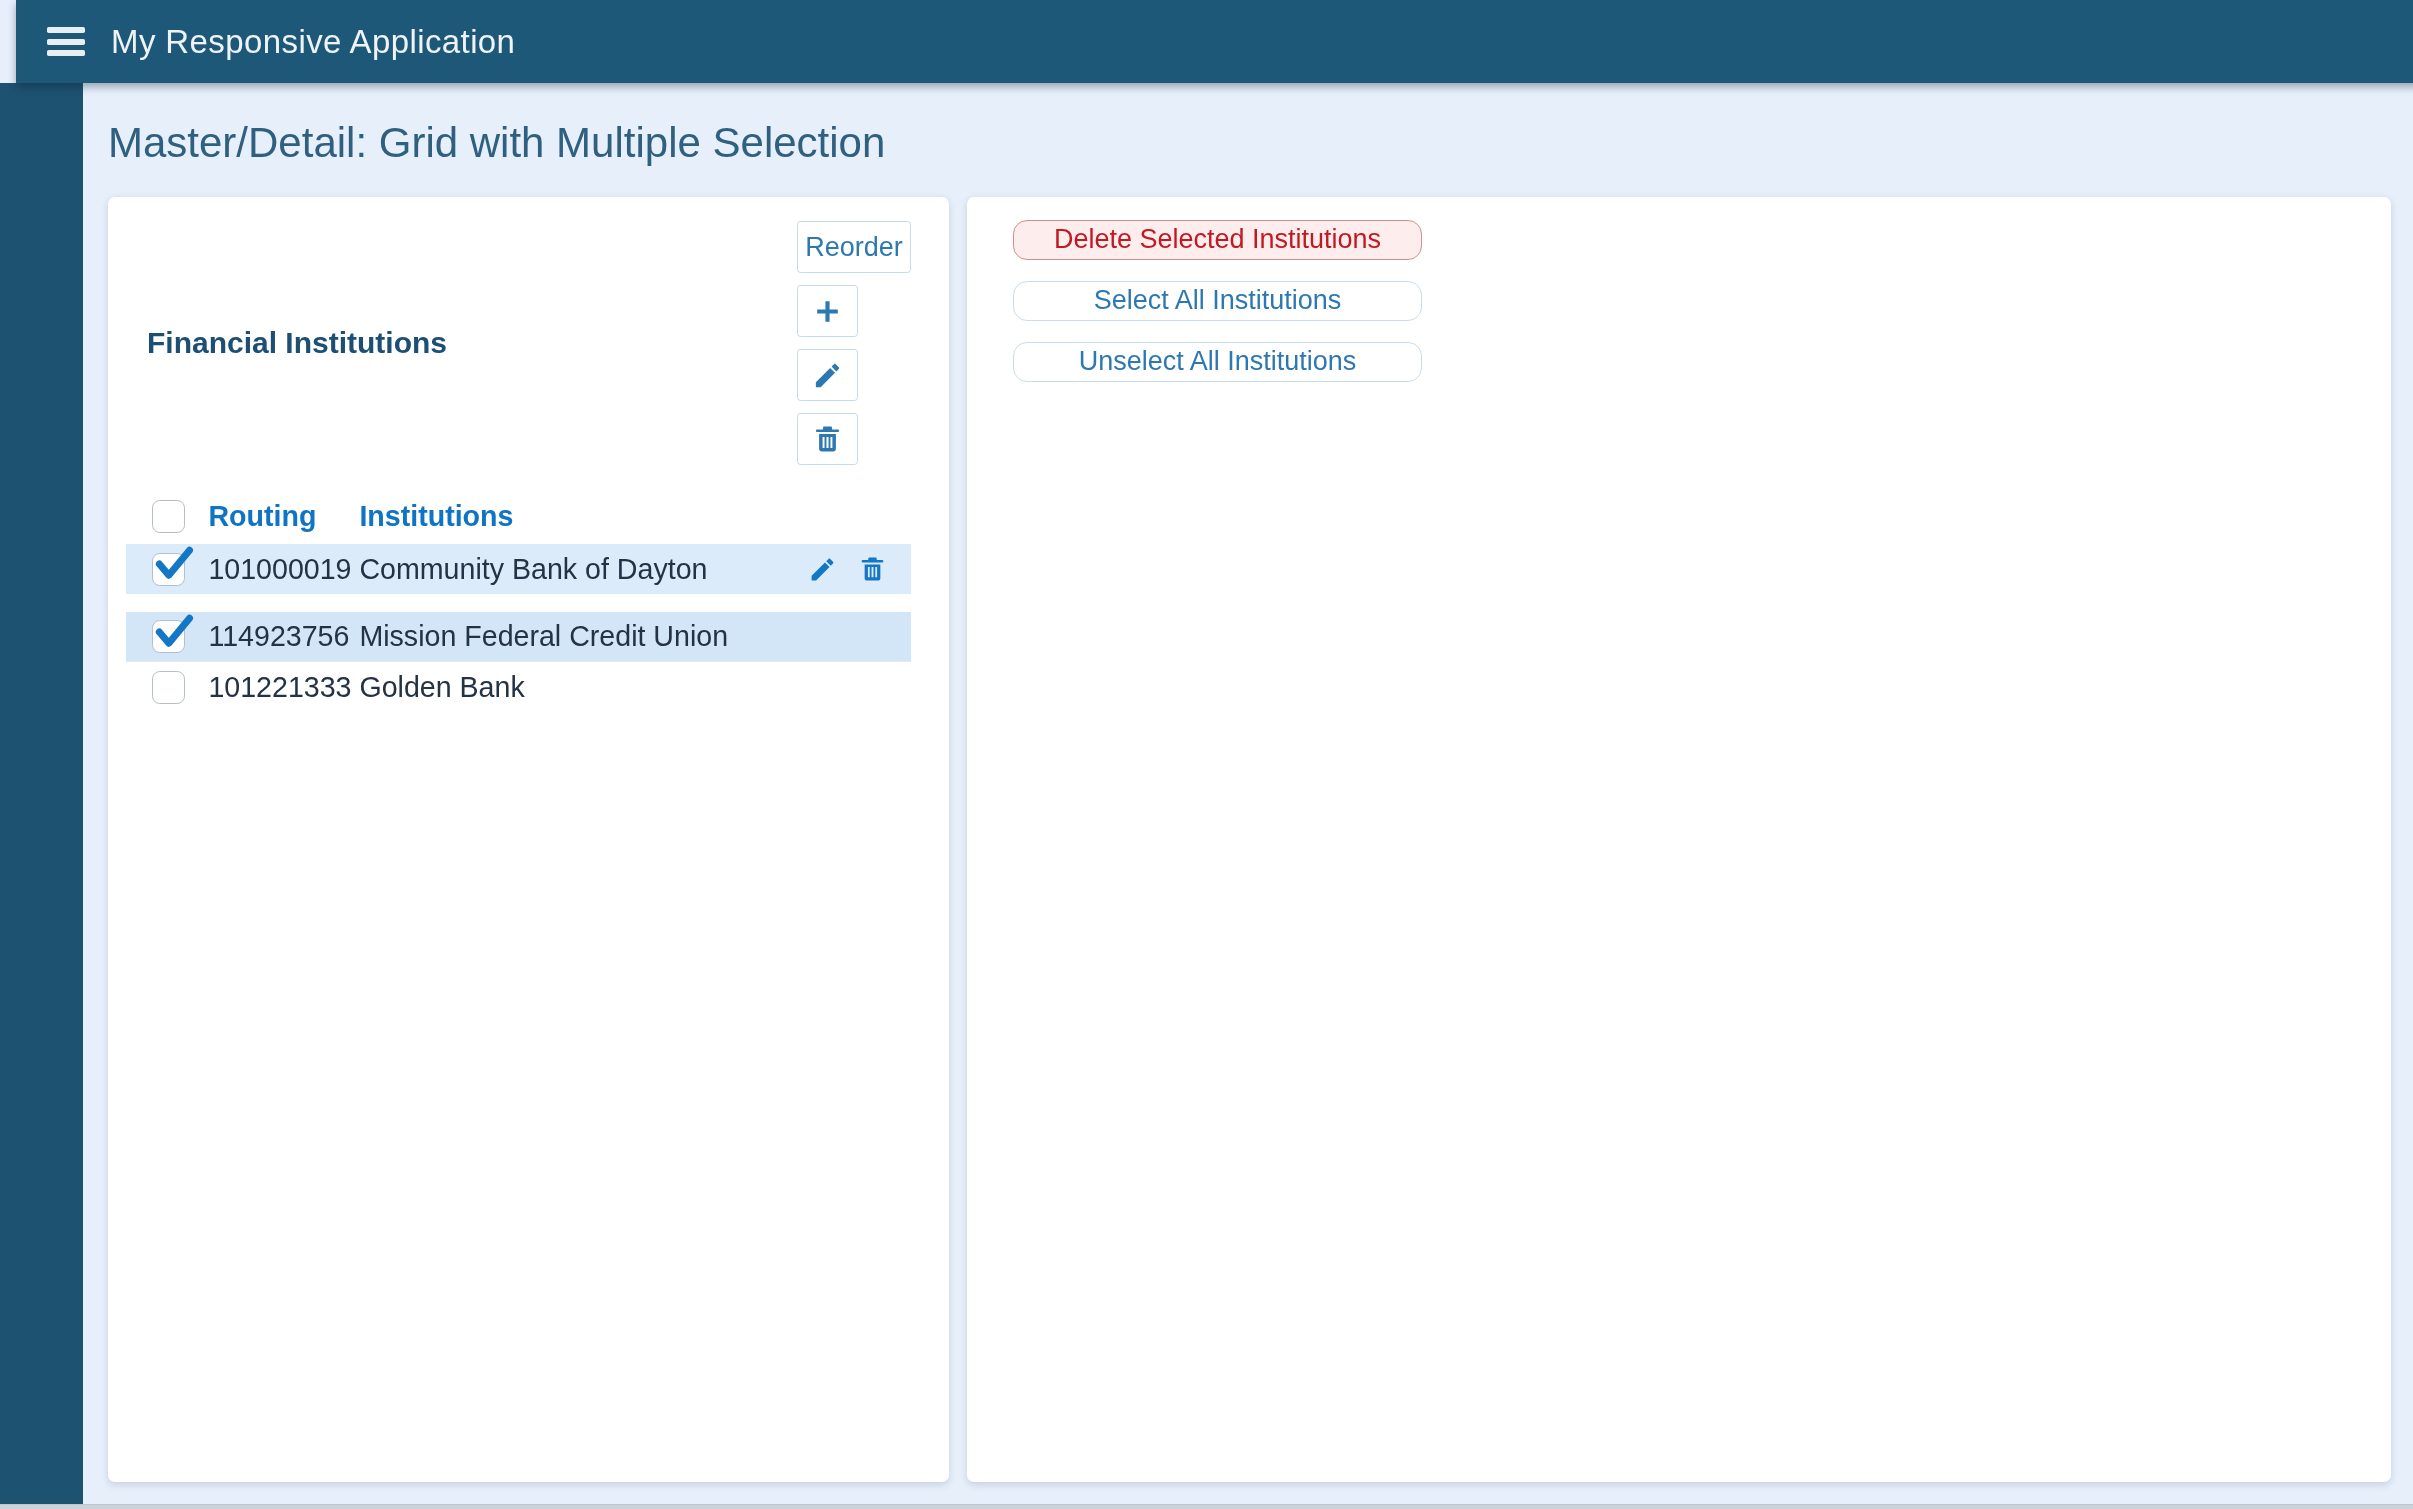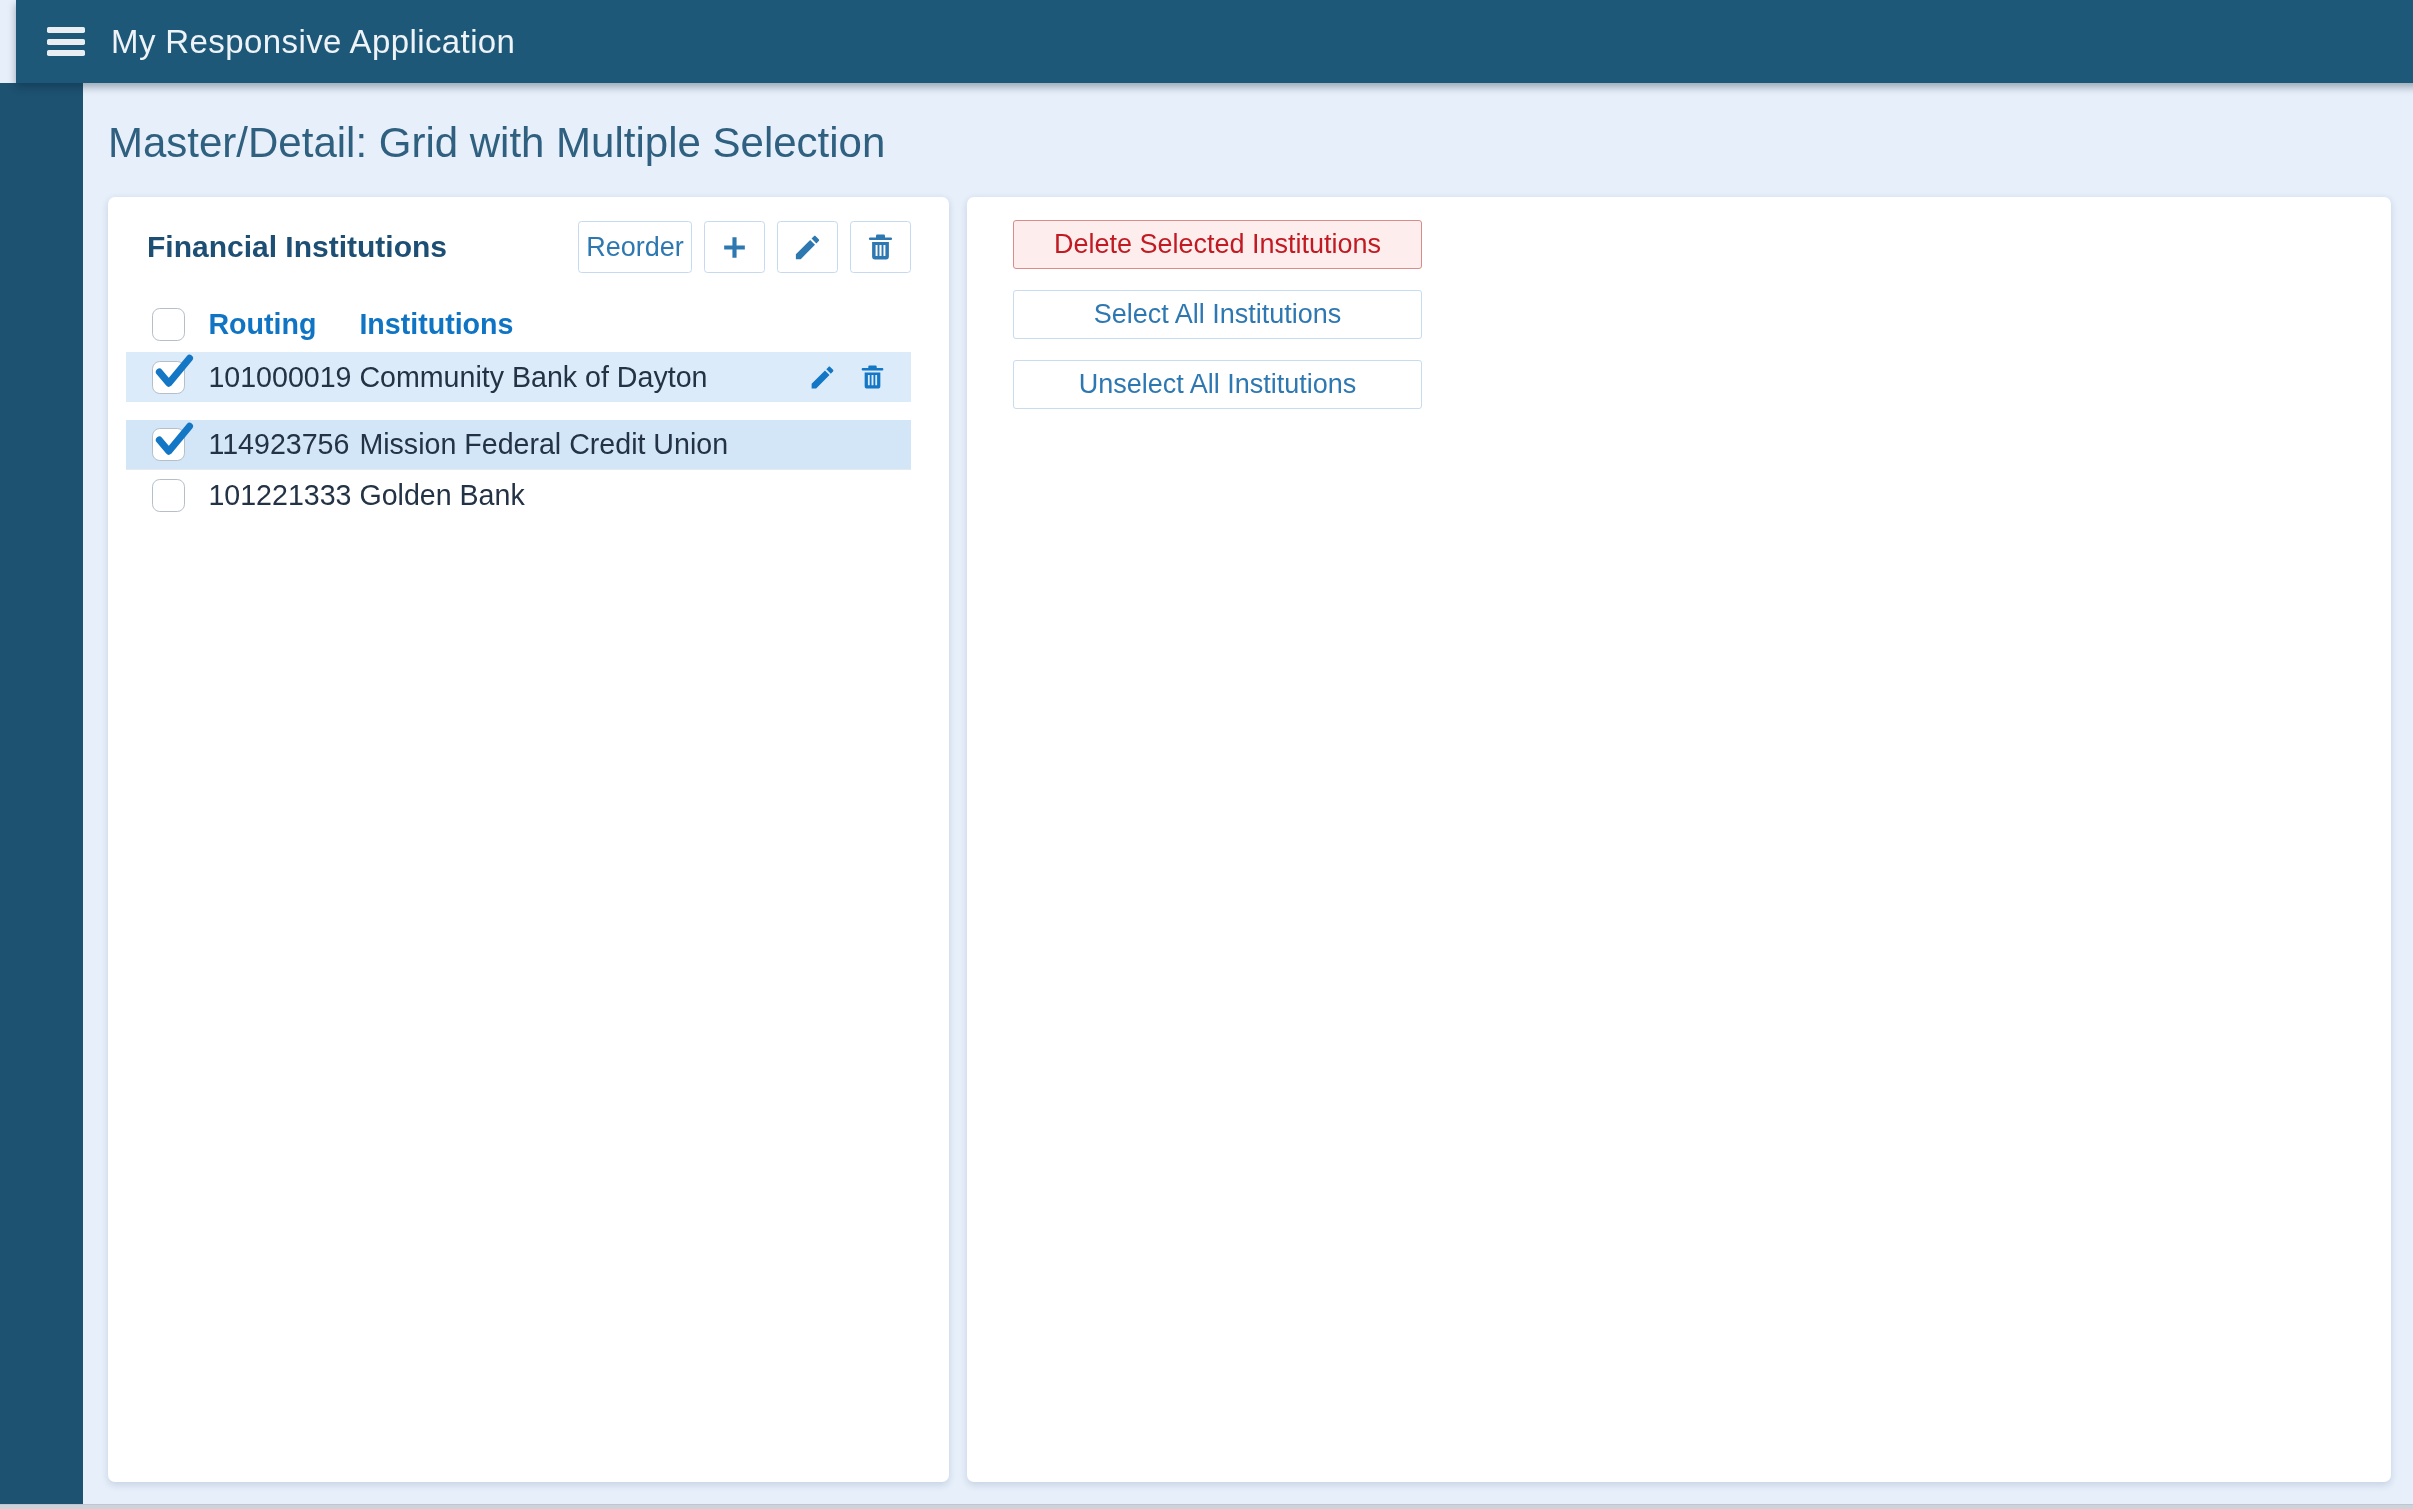--- a/index.html
+++ b/index.html
@@ -30,21 +30,21 @@
   .bottom-strip{position:absolute; left:0; bottom:0; width:100%; height:6px; background:var(--bottom-strip); z-index:8; border-top:0.9px solid #bfc6cf;}
 
   
   .card{position:absolute; top:114px; background:#fff; border-radius:7px;
     box-shadow:0 2.6px 7px rgba(40,70,100,.16);}
   .card.master{left:25px; width:841px; height:1285px;}
   .card.detail{left:884px; width:1424px; height:1285px;}
 
   .panel-head{display:flex; align-items:center; justify-content:space-between; padding:24px 38px 0 39px;}
   .panel-title{font-size:30px; font-weight:700; color:var(--heading);}
-  .toolbar{display:flex; gap:12px;}
+  .toolbar{display:flex; gap:12px;flex-direction:column;}
   .btn{display:flex; align-items:center; justify-content:center; background:#fff;
     border:1.7px solid var(--button-border); border-radius:3.5px; height:52px; cursor:pointer;
     color:var(--accent-blue); font-size:27px; font-family:inherit;}
   .btn.text-btn{width:114px;}
   .btn.icon-btn{width:61px;}
   .btn.icon-btn svg{width:31px; height:31px; fill:var(--accent-blue);}
 
   
   .grid{margin:29px 38px 0 18px;}
   .grid-row{display:flex; align-items:center; height:50px; width:785px; position:relative;}
@@ -62,21 +62,21 @@
   .grid-row.hovered{background:var(--row-hover);}
   .grid-row.gap-after{margin-bottom:7.8px;}
   .grid-row.rule-after{border-bottom:1.7px solid #e6e9ed;}
   .cell{font-size:28.6px; color:var(--text-dark);}
   .row-actions{margin-left:auto; margin-right:24px; display:flex; gap:21px; align-items:center;}
   .row-actions svg{width:29px; height:29px; fill:var(--check-blue); cursor:pointer;}
   .spacer{flex:1;}
 
   
   .detail-actions{margin:22.5px 0 0 34px; width:421px; display:flex; flex-direction:column; gap:21px;}
-  .action-btn{height:49px; border-radius:3px; font-size:27px; font-family:inherit;
+  .action-btn{height:40px; border-radius:14px; font-size:27px; font-family:inherit;
     display:flex; align-items:center; justify-content:center; cursor:pointer;
     background:#fff; border:1.7px solid #c7dcee; color:var(--accent-blue);margin-left:12px;}
   .action-btn.danger{background:var(--danger-bg); border:1.7px solid var(--danger-border); color:var(--danger-text);}
 </style>
 </head>
 <body>
 
 <svg width="0" height="0" style="position:absolute">
   <defs>
     <path id="ic-pencil" d="M3 17.25V21h3.75L17.81 9.94l-3.75-3.75L3 17.25zM20.71 7.04c.39-.39.39-1.02 0-1.41l-2.34-2.34c-.39-.39-1.02-.39-1.41 0l-1.83 1.83 3.75 3.75 1.83-1.83z"></path>

